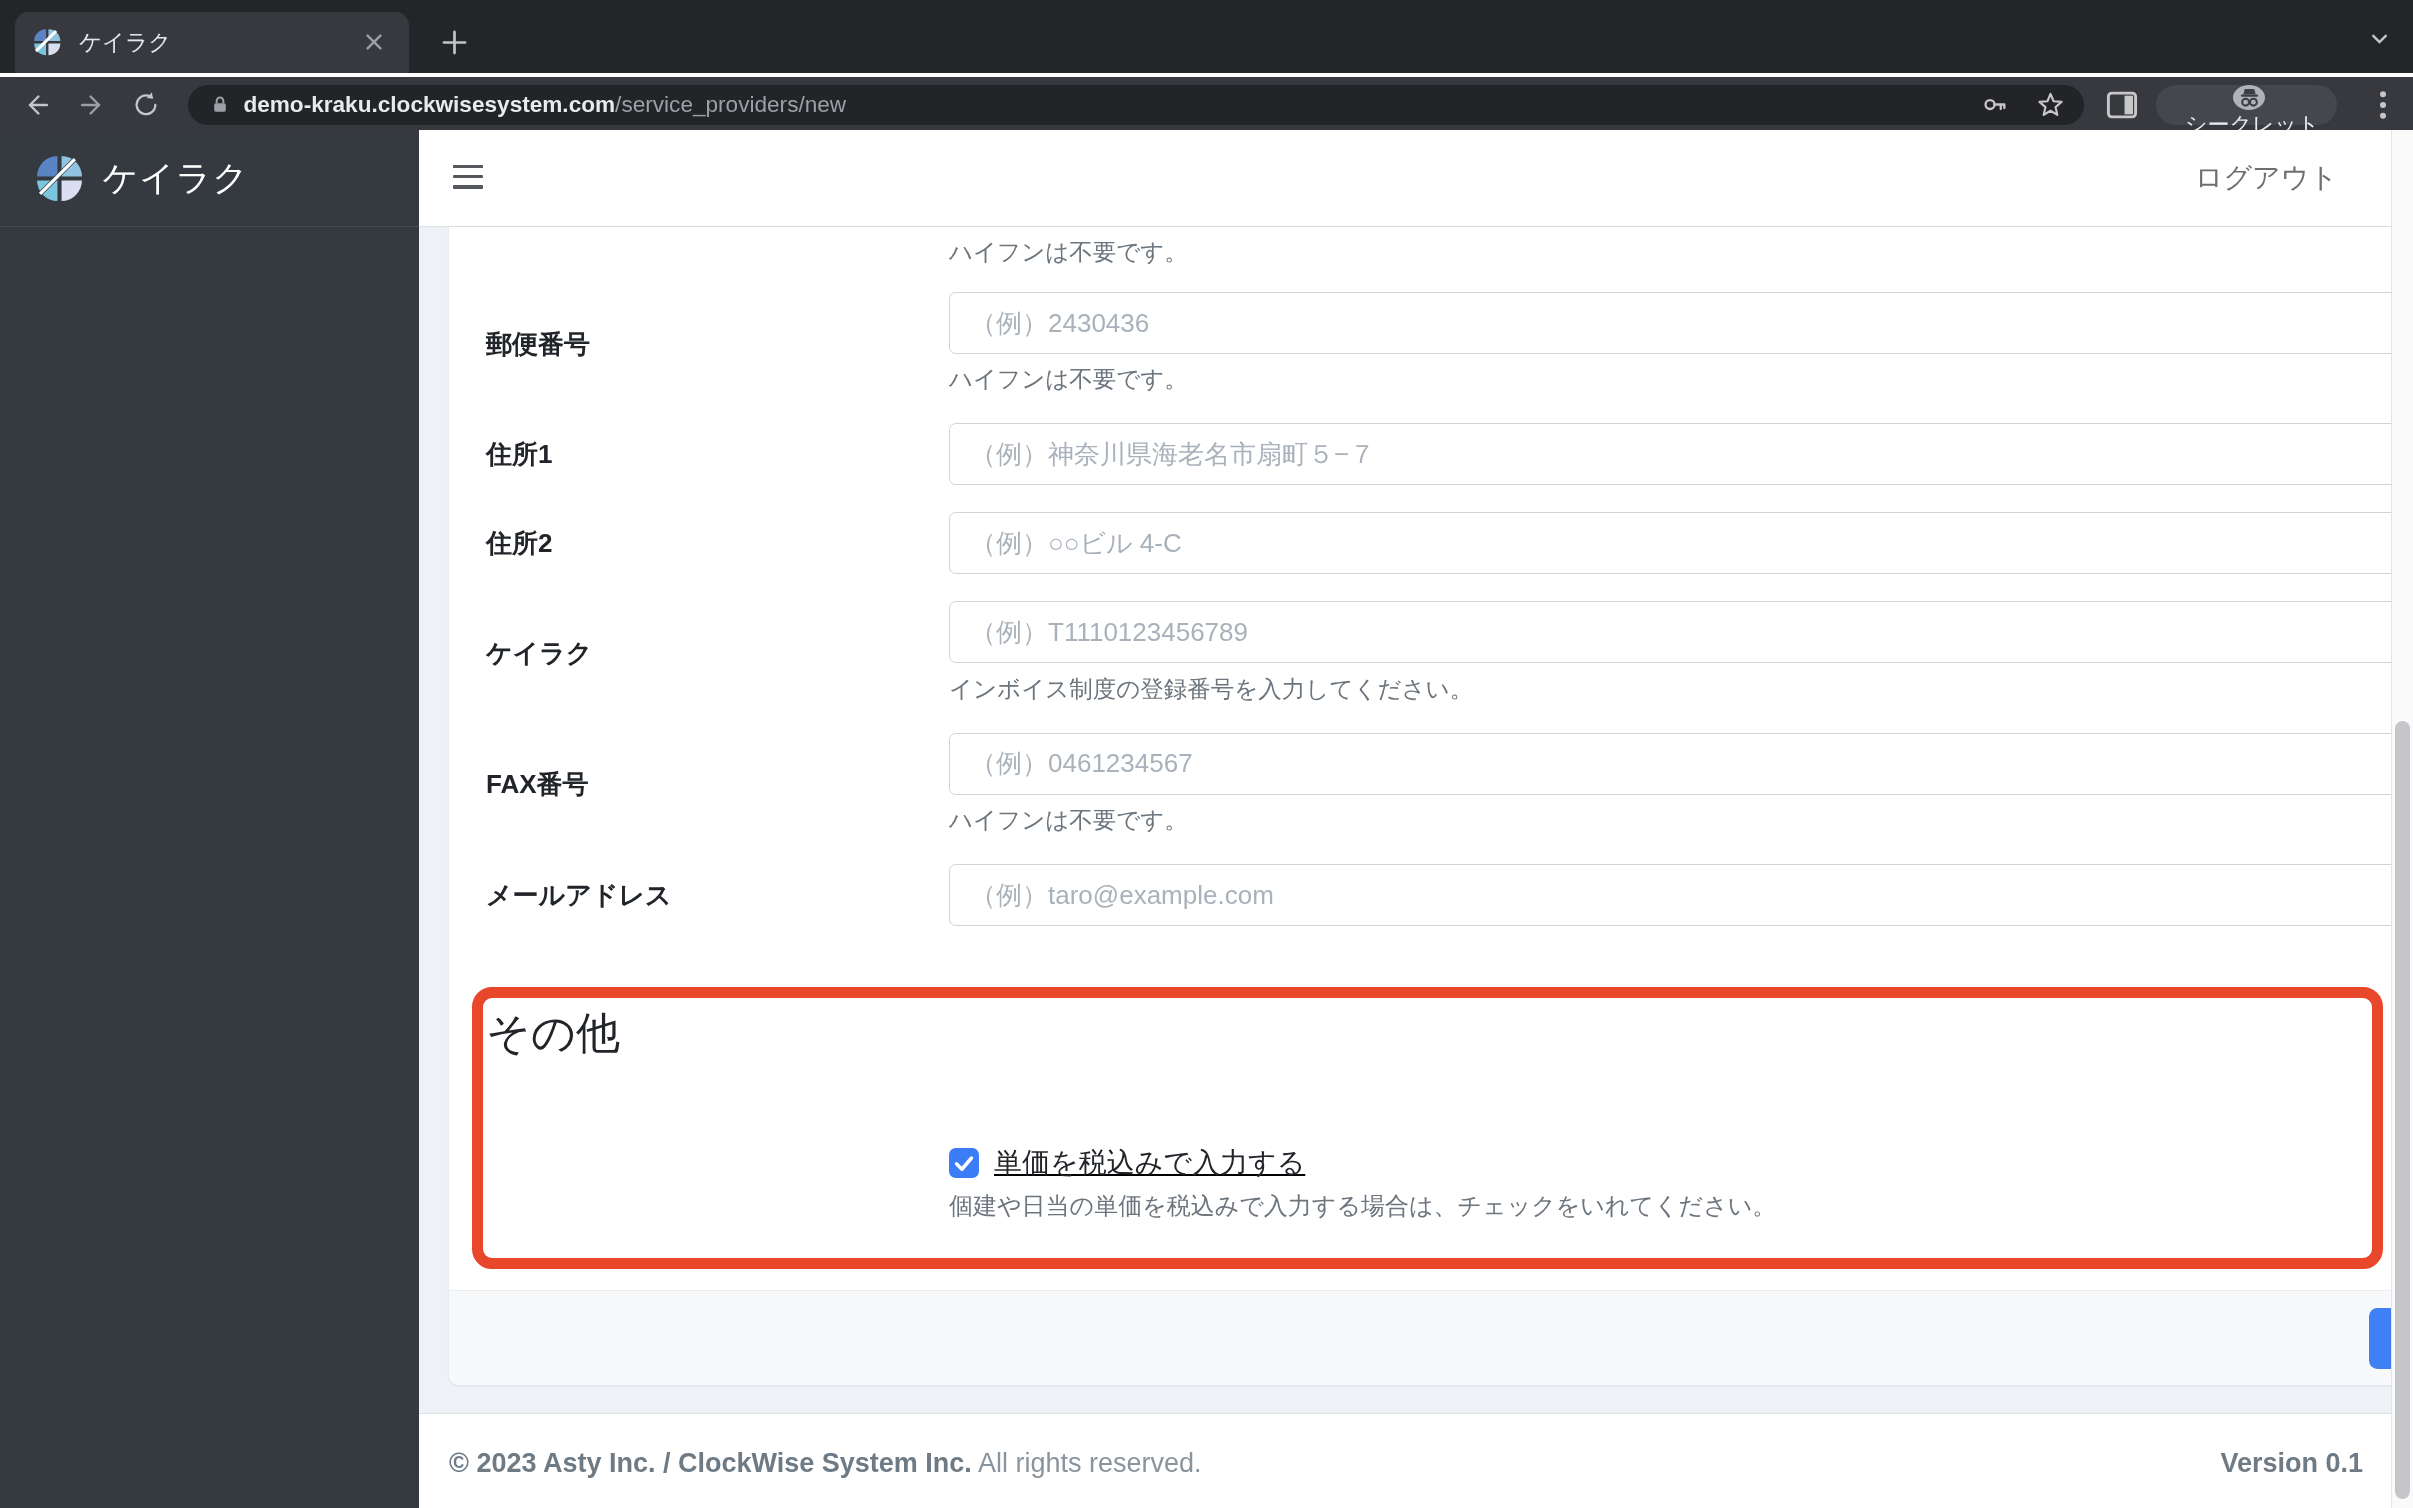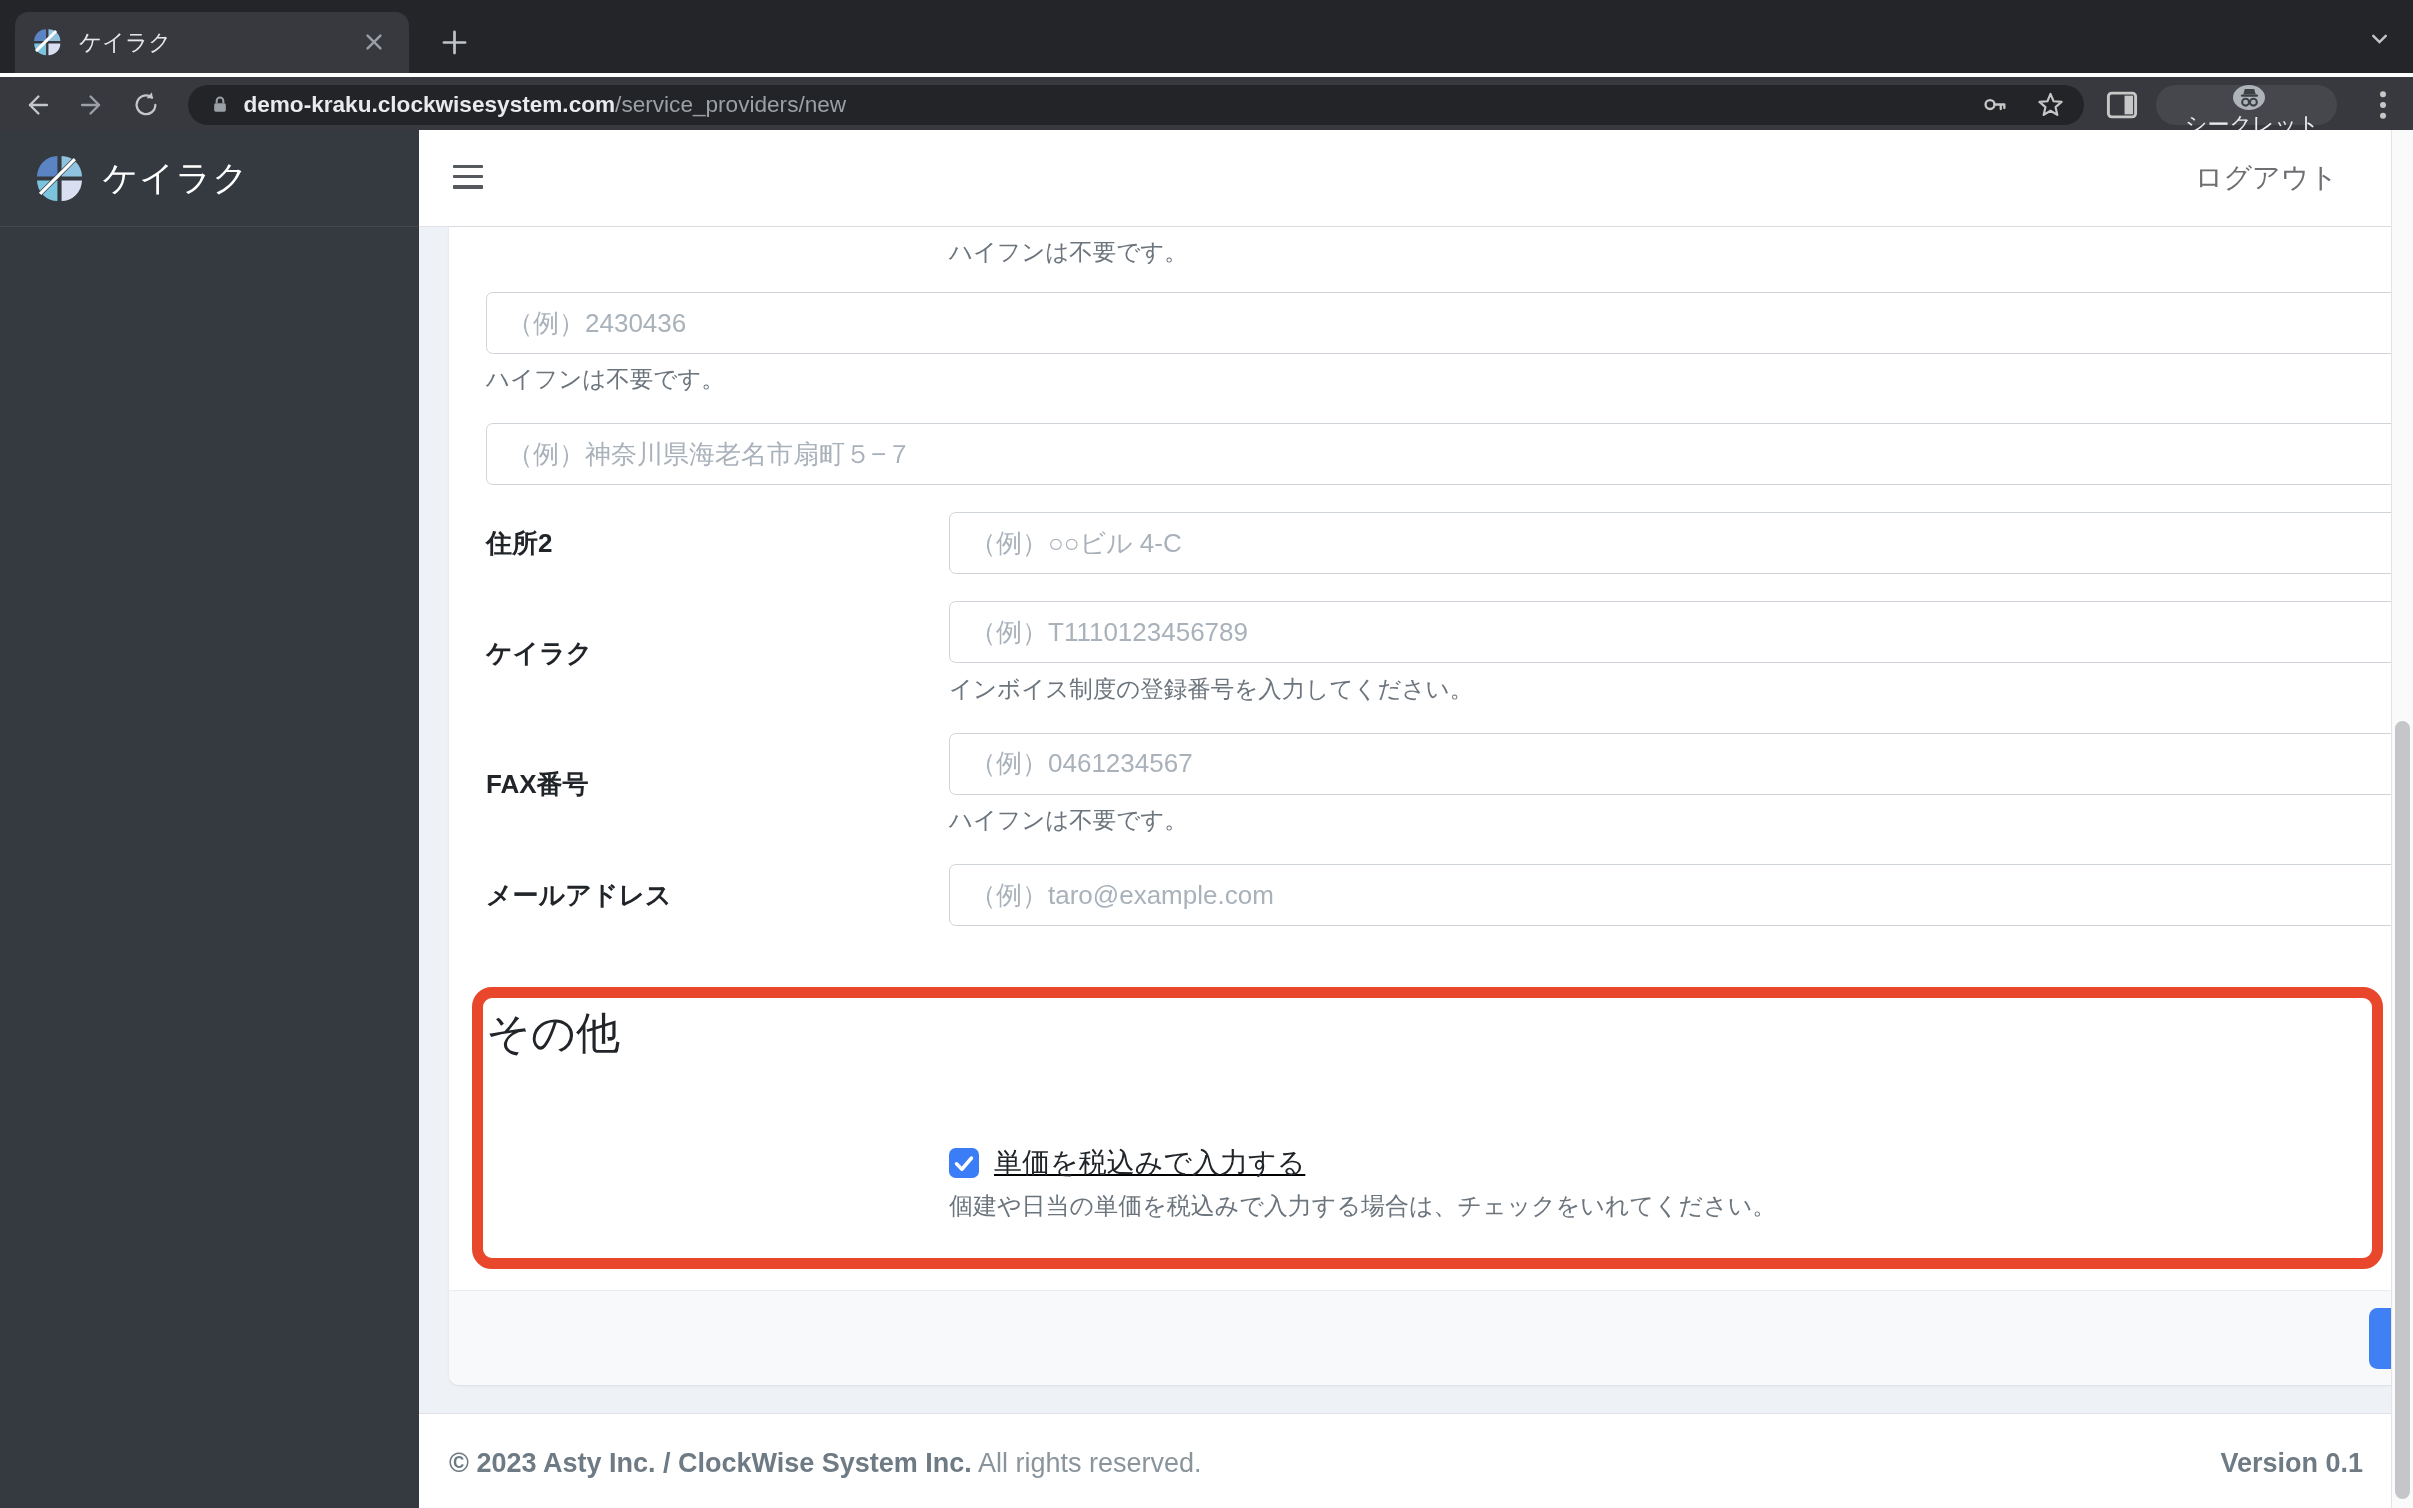--- a/index.html
+++ b/index.html
@@ -224,27 +224,29 @@
   </div>
   <div class="logout">ログアウト</div>
 </div>
 
 <div id="content">
   <div id="card">
     <div class="card-body">
       <div class="top-helper">ハイフンは不要です。</div>
 
       <div class="form-row">
+        <div class="label-col">郵便番号</div>
         <div class="input-col">
           <input class="text-input" type="text" placeholder="（例）2430436" style="">
           <div class="helper">ハイフンは不要です。</div>
         </div>
       </div>
 
       <div class="form-row">
+        <div class="label-col">住所1</div>
         <div class="input-col">
           <input class="text-input" type="text" placeholder="（例）神奈川県海老名市扇町５−７" style="">
         </div>
       </div>
 
       <div class="form-row">
         <div class="label-col">住所2</div>
         <div class="input-col">
           <input class="text-input" type="text" placeholder="（例）○○ビル 4-C" style="">
         </div>

